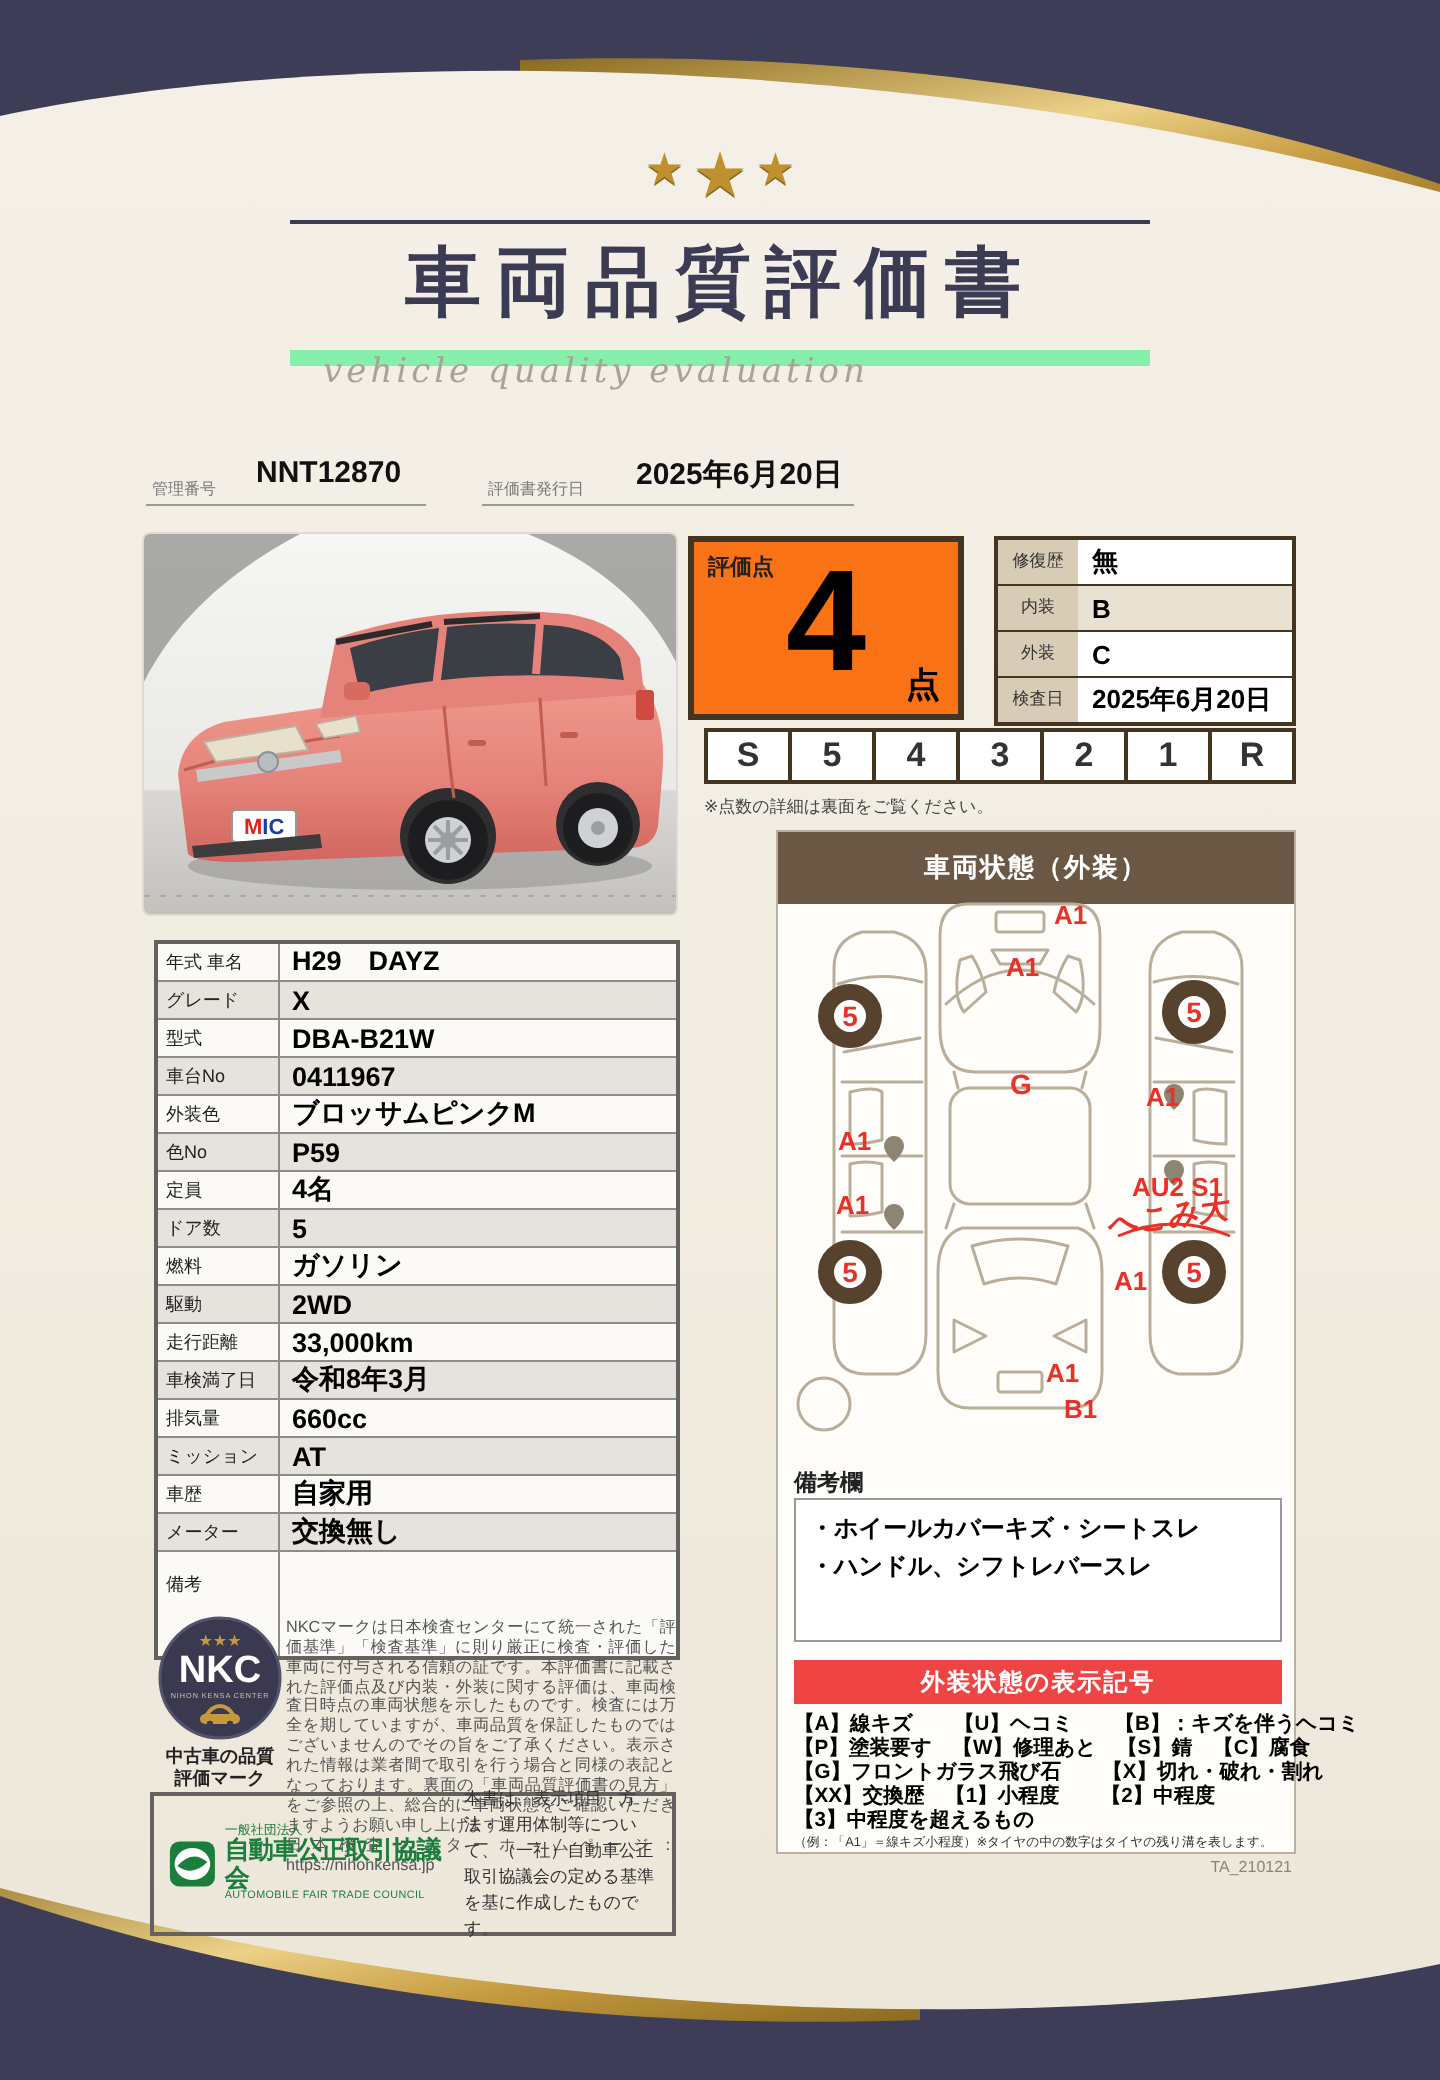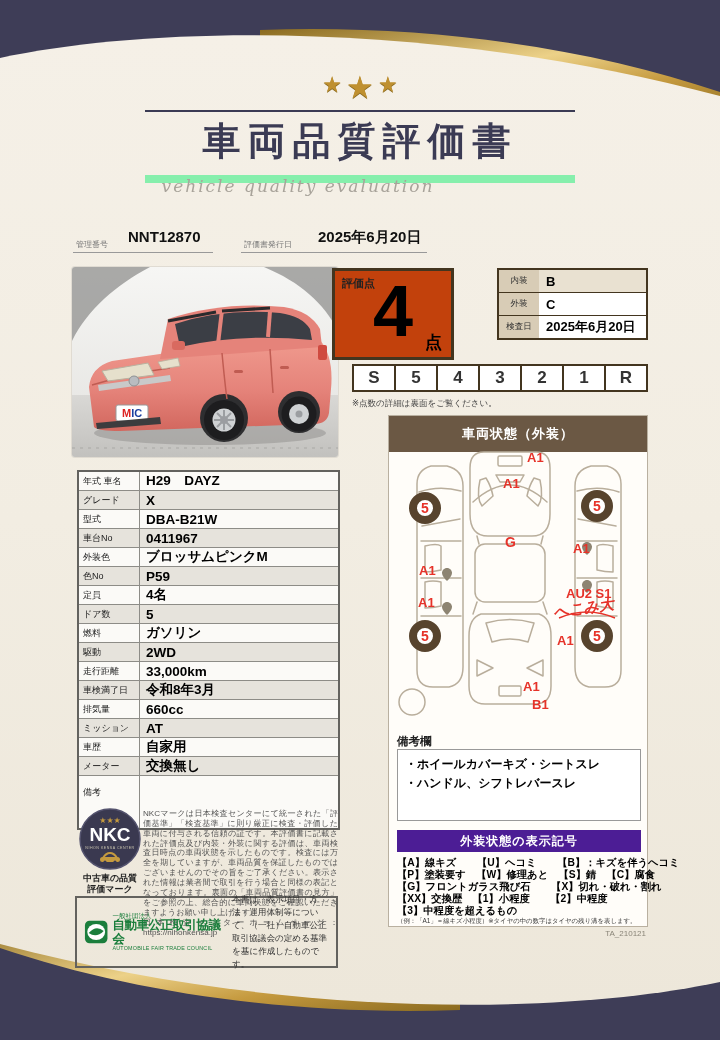--- a/index.html
+++ b/index.html
@@ -23,21 +23,21 @@
             font-size:17px;color:#a8a39a;letter-spacing:2px;}
   .fieldlabel{font-size:8px;color:#777;}
   .fieldvalue{font-size:15px;font-weight:bold;color:#111;}
   .underline{border-bottom:1.5px solid #999;height:0;}
 
   
   #photo{left:72px;top:267px;width:266px;height:190px;border-radius:3px;overflow:hidden;
          box-shadow:0 0 0 1px rgba(0,0,0,.08);}
 
   
-  #score-box{left:332px;top:268px;width:122px;height:92px;background:#c2410c;
+  #score-box{left:344px;top:268px;width:138px;height:92px;background:#f97316;
              border:3px solid #43351f;box-sizing:border-box;}
   #score-label{position:absolute;left:7px;top:5px;font-size:11px;font-weight:bold;color:#222;}
   #score-value{position:absolute;left:0;top:-4px;width:100%;text-align:center;
                font-size:72px;font-weight:bold;color:#000;line-height:88px;}
   #score-unit{position:absolute;right:9px;bottom:3px;font-size:17px;font-weight:bold;color:#000;}
 
   #detail-table{left:497px;top:268px;width:151px;background:#fff;
                 border:2px solid #43351f;box-sizing:border-box;}
   .detail-row{display:flex;height:22px;border-top:1.5px solid #43351f;}
   .detail-row:first-child{border-top:none;}
@@ -95,21 +95,21 @@
   .mark.hand{font-family:"DejaVu Serif","Liberation Serif",serif;font-style:italic;
              font-size:15px;transform:rotate(-8deg);}
   .wheel{position:absolute;width:32px;height:32px;box-sizing:border-box;
          border:8px solid #57432d;border-radius:50%;background:#fff;
          display:flex;align-items:center;justify-content:center;}
   .wheel span{font-size:14px;font-weight:bold;color:#e63229;line-height:1;}
   #remarks-label{position:absolute;left:8px;top:318px;font-size:11.5px;font-weight:bold;color:#222;}
   #remarks-box{position:absolute;left:8px;top:333px;width:244px;height:72px;background:#fff;
                border:1px solid #999;box-sizing:border-box;padding:5px 7px;}
   .remark-line{font-size:12px;font-weight:bold;color:#000;line-height:1.55;}
-  #legend-bar{position:absolute;left:8px;top:414px;width:244px;height:22px;background:#4c1d95;
+  #legend-bar{position:absolute;left:8px;top:414px;width:244px;height:22px;background:#ef4444;
               color:#fff;font-size:12px;font-weight:bold;display:flex;align-items:center;
               justify-content:center;letter-spacing:1px;}
   #legend-lines{position:absolute;left:8px;top:441px;width:244px;}
   .legend-line{font-size:10.3px;font-weight:bold;color:#000;line-height:11.9px;white-space:nowrap;}
   #legend-note{position:absolute;left:8px;top:501px;width:244px;font-size:6.4px;color:#333;}
   #form-code{left:562px;top:929px;width:84px;text-align:right;font-size:8px;color:#8a8578;}
 </style>
 </head>
 <body>
 
@@ -217,20 +217,24 @@
   </div>
 
   <div id="score-box" class="abs">
     <span id="score-label">評価点</span>
     <div id="score-value">4</div>
     <span id="score-unit">点</span>
   </div>
 
   <div id="detail-table" class="abs">
       <div class="detail-row">
+        <span class="detail-label">修復歴</span>
+        <span class="detail-value">無</span>
+      </div>
+      <div class="detail-row">
         <span class="detail-label">内装</span>
         <span class="detail-value shaded">B</span>
       </div>
       <div class="detail-row">
         <span class="detail-label">外装</span>
         <span class="detail-value">C</span>
       </div>
       <div class="detail-row">
         <span class="detail-label">検査日</span>
         <span class="detail-value">2025年6月20日</span>

